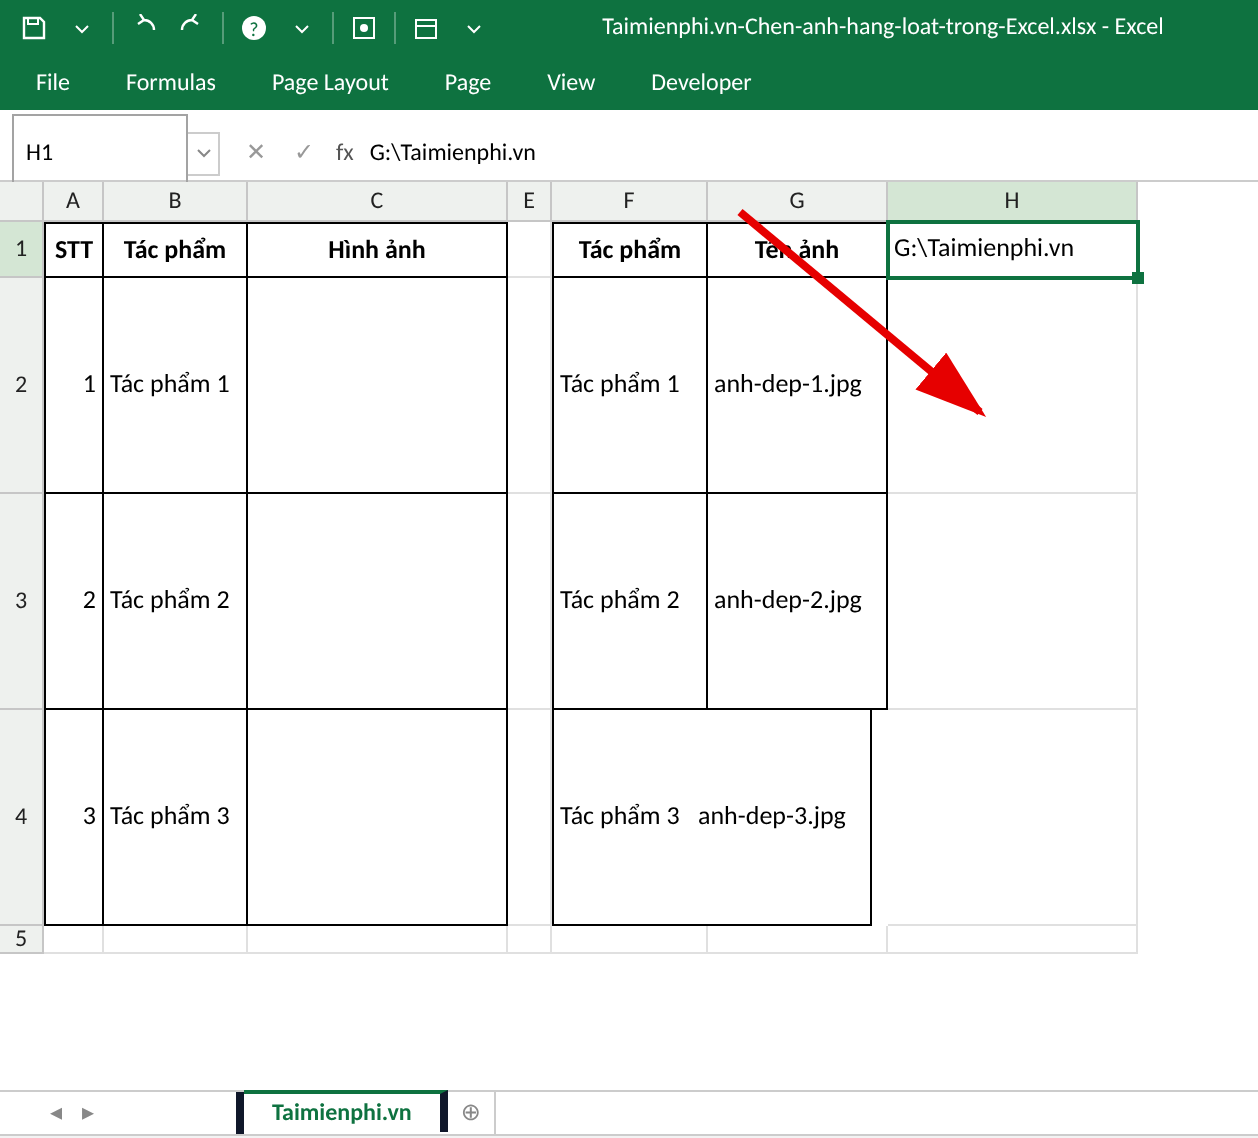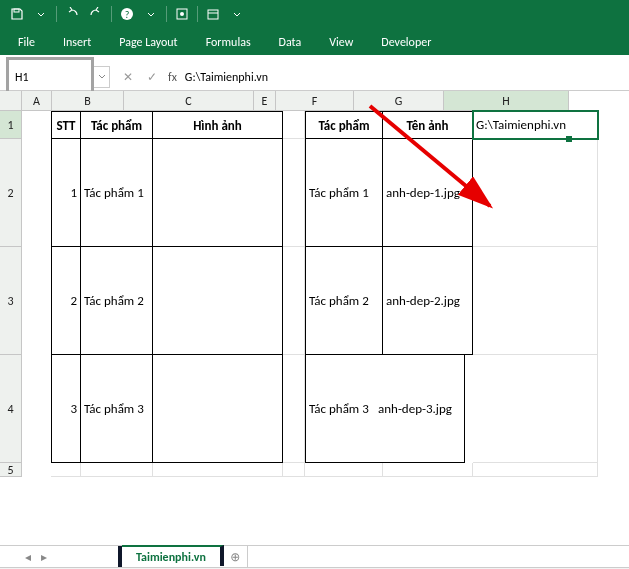--- a/index.html
+++ b/index.html
@@ -8,37 +8,37 @@
 .titlebar { background: #0e7240; height: 28px; display: flex; align-items: center; color: #fff; font-size: 12px; }
 .qat { display: flex; gap: 2px; padding: 0 6px; align-items: center; }
 .qat-btn { width: 22px; height: 22px; display: flex; align-items: center; justify-content: center; cursor: pointer; fill: #fff; }
 .qat-sep { width: 1px; height: 16px; background: rgba(255,255,255,0.3); margin: 0 2px; }
 .title-text { flex: 1; text-align: center; white-space: nowrap; overflow: hidden; }
 
 .ribbon-tabs { background: #0e7240; height: 27px; display: flex; align-items: center; padding-left: 4px; gap: 0; }
 .tab { color: #fff; font-size: 12px; padding: 0 14px; height: 100%; display: flex; align-items: center; cursor: pointer; }
 
 .formula-bar { height: 28px; display: flex; align-items: center; border-bottom: 1px solid #ccc; background: #fff; padding: 3px 6px; }
-.namebox { width: 88px; height: 40px; border: 3px solid #a3a3a3; font-size: 12px; padding: 0 6px; display: flex; align-items: center; }
+.namebox { width: 88px; height: 40px; border: 1px solid #a3a3a3; font-size: 12px; padding: 0 6px; display: flex; align-items: center; }
 .namebox-dd { width: 16px; height: 22px; border: 1px solid #ccc; border-left: none; display: flex; align-items: center; justify-content: center; }
 .fx-area { display: flex; align-items: center; margin-left: 6px; flex: 1; }
 .fx-btn { width: 24px; height: 22px; display: flex; align-items: center; justify-content: center; color: #999; font-size: 12px; }
 .fx-label { font-size: 12px; color: #555; margin: 12px 4px; }
 .fx-input { flex: 1; height: 22px; border: none; font-size: 12px; padding: 0 4px; outline: none; }
 
 .sheet-area { position: relative; height: 454px; overflow: hidden; }
 .corner { position: absolute; left: 0; top: 0; width: 22px; height: 20px; background: #eef1ee; border-right: 1px solid #c6c6c6; border-bottom: 1px solid #c6c6c6; }
 .col-headers { position: absolute; left: 22px; top: 0; height: 20px; display: flex; }
 .col-h { background: #eef1ee; border-right: 1px solid #c6c6c6; border-bottom: 1px solid #c6c6c6; display: flex; align-items: center; justify-content: center; font-size: 12px; color: #222; }
 .col-h.active { background: #d4e6d4; }
 .row-headers { position: absolute; left: 0; top: 20px; width: 22px; }
 .row-h { background: #eef1ee; border-right: 1px solid #c6c6c6; border-bottom: 1px solid #c6c6c6; display: flex; align-items: center; justify-content: center; font-size: 12px; color: #222; }
 .row-h.active { background: #d4e6d4; }
 .cells { position: absolute; left: 22px; top: 20px; }
-.cell { position: absolute; border-right: 1px solid #e0e0e0; border-bottom: 1px solid #e0e0e0; font-size: 13px; display: flex; align-items: center; padding: 0 3px; overflow: hidden; white-space: nowrap; background: #fff; margin-left: 29px; }
+.cell { position: absolute; border-right: 1px solid #e0e0e0; border-bottom: 1px solid #e0e0e0; font-size: 13px; display: flex; align-items: center; padding: 0 3px; overflow: hidden; white-space: nowrap; background: #fff; }
 .cell.bold-center { font-weight: 600; justify-content: center; }
 .cell.thick-r { border-right: 1px solid #000; }
 .cell.thick-b { border-bottom: 1px solid #000; }
 .cell.thick-l { border-left: 1px solid #000; }
 .cell.thick-t { border-top: 1px solid #000; }
 .cell.selected { outline: 2px solid #0e7240; outline-offset: -1px; z-index: 5; }
 .sel-fill { position: absolute; width: 6px; height: 6px; background: #0e7240; z-index: 6; }
 
 .arrow { position: absolute; z-index: 10; pointer-events: none; }
 
@@ -105,28 +105,28 @@
           <rect x="2" y="3" width="10" height="9" fill="none" stroke="#fff"></rect>
           <line x1="2" y1="6" x2="12" y2="6" stroke="#fff"></line>
         </svg>
       </div>
     <div class="qat-btn">
         <svg width="8" height="8">
           <path d="M1 3l3 3 3-3" fill="none" stroke="#fff"></path>
         </svg>
       </div>
   </div>
+  <div class="title-text">Taimienphi.vn-Chen-anh-hang-loat-trong-Excel.xlsx - Excel</div>
 </div>
 
 <div class="ribbon-tabs">
   <div class="tab">File</div>
-  <div class="tab">Insert</div>
+  <div class="tab">Formulas</div>
   <div class="tab">Page Layout</div>
-  <div class="tab">Formulas</div>
-  <div class="tab">Data</div>
+  <div class="tab">Page</div>
   <div class="tab">View</div>
   <div class="tab">Developer</div>
 </div>
 
 <div style="height:8px;background:#fff;"></div>
 
 <div class="formula-bar">
   <div class="namebox">H1</div>
   <div class="namebox-dd">
       <svg width="8" height="8">

